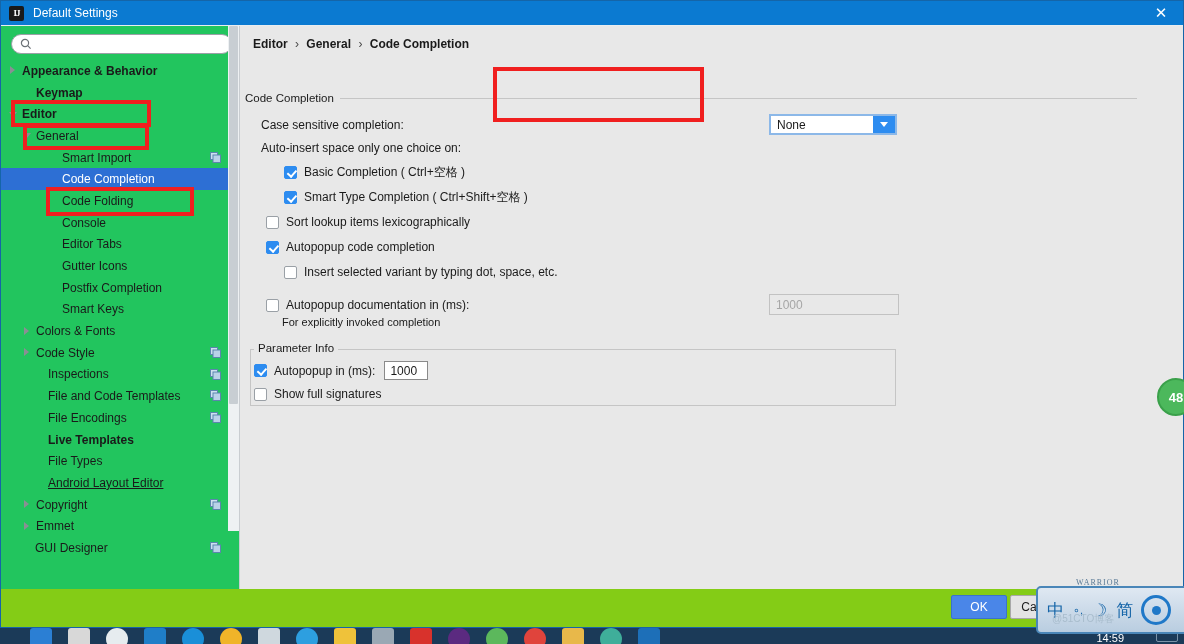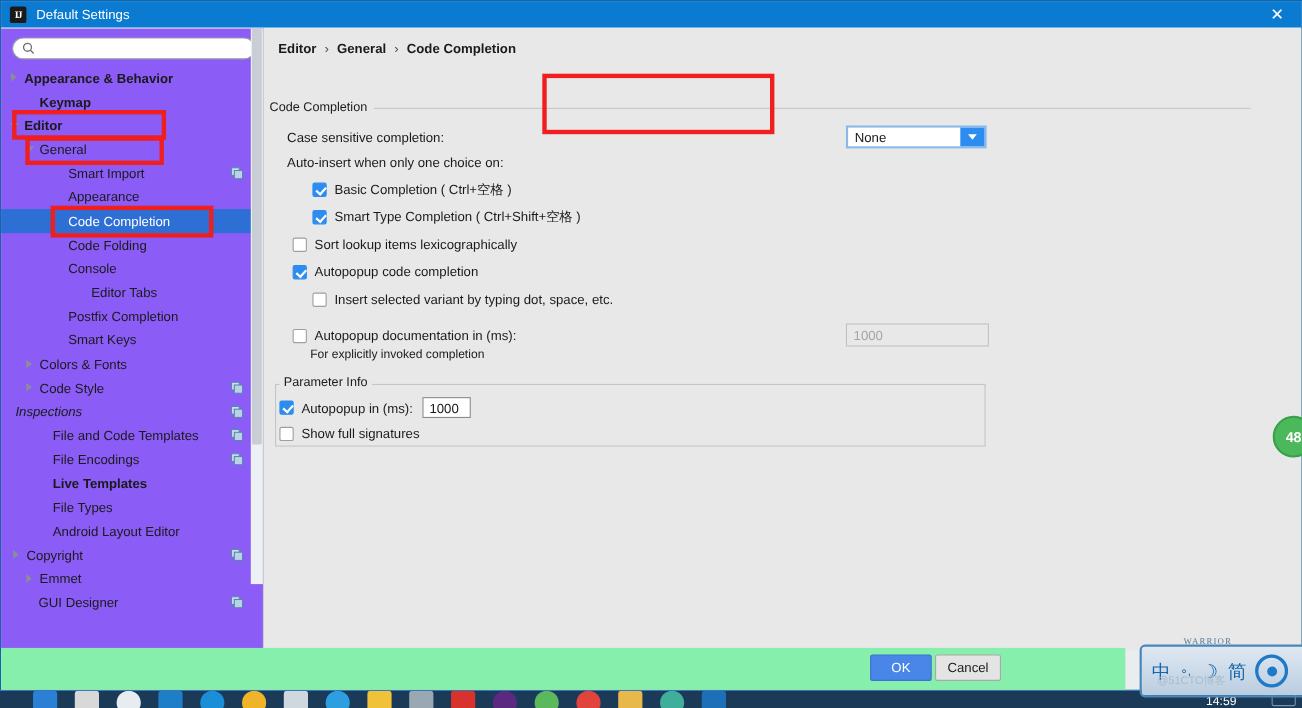--- a/index.html
+++ b/index.html
@@ -24,21 +24,21 @@
   #titlebar{height:24px;background:#0b7ad1;display:flex;align-items:center;position:relative;}
   #app-logo{width:15px;height:15px;margin-left:8px;background:#1a1a1a;border-radius:2px;
             color:#fff;font-size:9px;font-weight:bold;display:flex;align-items:center;justify-content:center;
             font-family:"Liberation Serif",serif;letter-spacing:-1px;}
   #title-text{color:#fff;font-size:12px;margin-left:9px;}
   #close-btn{position:absolute;right:0;top:0;width:44px;height:24px;color:#fff;font-size:15px;
              display:flex;align-items:center;justify-content:center;cursor:pointer;}
 
   
   #content{position:absolute;left:0;top:25px;width:1182px;height:565px;display:flex;}
-  #sidebar{width:239px;background:#8b5cf6;position:relative;border-right:1px solid #c9cdd1;box-sizing:border-box;}
+  #sidebar{width:239px;background:#22c55e;position:relative;border-right:1px solid #c9cdd1;box-sizing:border-box;}
   #searchwrap{padding:8px 7px 6px 10px;}
   #searchbox{height:20px;border:1px solid #9aa0a6;border-radius:11px;background:#fff;
              display:flex;align-items:center;padding:0 8px;box-sizing:border-box;}
   #searchbox svg{flex:0 0 auto;}
   #search-input{border:0;outline:none;background:transparent;font-size:12px;flex:1;margin-left:4px;
                 font-family:"Liberation Sans",sans-serif;}
   #tree{position:relative;height:505px;overflow:hidden;}
   .node{height:21.7px;display:flex;align-items:center;position:relative;cursor:pointer;
         font-size:12px;padding-right:8px;}
   .node .arrow{width:9px;height:9px;margin-right:4px;flex:0 0 auto;position:relative;}
@@ -77,21 +77,21 @@
   #doc-ms{position:absolute;left:529px;top:268px;width:130px;height:21px;border:1px solid #c2c2c2;
           background:#e8e8e8;color:#a6a6a6;font-size:12px;box-sizing:border-box;
           display:flex;align-items:center;padding-left:6px;}
   
   #pi-group{position:absolute;left:10px;top:323px;width:646px;height:57px;border:1px solid #c5c5c5;box-sizing:border-box;}
   #pi-label{position:absolute;left:14px;top:316px;font-size:11.5px;background:#e8e8e8;padding:0 4px;}
   #pi-ms{width:44px;height:19px;border:1px solid #8a8a8a;background:#fff;font-size:12px;
          display:flex;align-items:center;padding-left:5px;box-sizing:border-box;margin-left:9px;}
 
   
-  #footer{position:absolute;left:0;bottom:0;width:1022px;height:38px;background:#86efac;}
+  #footer{position:absolute;left:0;bottom:0;width:1182px;height:38px;background:#84cc16;}
   .btn{position:absolute;top:6px;height:24px;border-radius:2px;font-size:12px;
        display:flex;align-items:center;justify-content:center;cursor:pointer;box-sizing:border-box;}
   #btn-ok{right:176px;width:56px;background:#4a86e8;color:#fff;border:1px solid #3a72cc;}
   #btn-cancel{right:113px;width:60px;background:#e4e4e4;color:#1a1a1a;border:1px solid #a8a8a8;}
 
   
   .anno{position:absolute;border:4px solid #f01f1f;box-sizing:border-box;pointer-events:none;z-index:30;}
 
   
   #badge48{position:absolute;right:-11px;top:378px;width:34px;height:34px;border-radius:50%;
@@ -175,61 +175,61 @@
             <span class="lbl">General</span>
           </div>
           <div class="node" style="padding-left: 48px;">
             <span class="arrow"></span>
             <span class="lbl">Smart Import</span>
             <span class="copy-ic"><svg width="11" height="11" viewBox="0 0 11 11">
                 <rect x="0.5" y="0.5" width="7" height="7" fill="#cfe0f0" stroke="#5b86ad"></rect>
                 <rect x="3" y="3" width="7.5" height="7.5" fill="#b9d2e8" stroke="#5b86ad"></rect>
               </svg></span>
           </div>
-          <div class="node" style="padding-left: 48px;">
-            <span class="arrow"></span>
-            <span class="lbl">Appearance</span>
-          </div>
           <div class="node sel" style="padding-left: 48px;">
             <span class="arrow"></span>
             <span class="lbl">Code Completion</span>
           </div>
           <div class="node" style="padding-left: 48px;">
             <span class="arrow"></span>
             <span class="lbl">Code Folding</span>
           </div>
           <div class="node" style="padding-left: 48px;">
             <span class="arrow"></span>
             <span class="lbl">Console</span>
           </div>
-          <div class="node" style="padding-left: 48px; margin-left: 21px;">
+          <div class="node" style="padding-left: 48px;">
             <span class="arrow"></span>
             <span class="lbl">Editor Tabs</span>
           </div>
           <div class="node" style="padding-left: 48px;">
             <span class="arrow"></span>
+            <span class="lbl">Gutter Icons</span>
+          </div>
+          <div class="node" style="padding-left: 48px;">
+            <span class="arrow"></span>
             <span class="lbl">Postfix Completion</span>
           </div>
           <div class="node" style="padding-left: 48px;">
             <span class="arrow"></span>
             <span class="lbl">Smart Keys</span>
           </div>
           <div class="node" style="padding-left: 22px;">
             <span class="arrow collapsed"></span>
             <span class="lbl">Colors &amp; Fonts</span>
           </div>
           <div class="node" style="padding-left: 22px; text-align: center;">
             <span class="arrow collapsed"></span>
             <span class="lbl">Code Style</span>
             <span class="copy-ic"><svg width="11" height="11" viewBox="0 0 11 11">
                 <rect x="0.5" y="0.5" width="7" height="7" fill="#cfe0f0" stroke="#5b86ad"></rect>
                 <rect x="3" y="3" width="7.5" height="7.5" fill="#b9d2e8" stroke="#5b86ad"></rect>
               </svg></span>
           </div>
-          <div class="node" style=" font-style: italic;">
+          <div class="node" style="padding-left: 34px;">
             <span class="arrow"></span>
             <span class="lbl">Inspections</span>
             <span class="copy-ic"><svg width="11" height="11" viewBox="0 0 11 11">
                 <rect x="0.5" y="0.5" width="7" height="7" fill="#cfe0f0" stroke="#5b86ad"></rect>
                 <rect x="3" y="3" width="7.5" height="7.5" fill="#b9d2e8" stroke="#5b86ad"></rect>
               </svg></span>
           </div>
           <div class="node" style="padding-left: 34px;">
             <span class="arrow"></span>
             <span class="lbl">File and Code Templates</span>
@@ -247,25 +247,25 @@
               </svg></span>
           </div>
           <div class="node" style="padding-left: 34px; font-weight: bold;">
             <span class="arrow"></span>
             <span class="lbl">Live Templates</span>
           </div>
           <div class="node" style="padding-left: 34px;">
             <span class="arrow"></span>
             <span class="lbl">File Types</span>
           </div>
-          <div class="node" style="padding-left: 34px;">
+          <div class="node" style="padding-left: 34px; text-decoration: underline;">
             <span class="arrow"></span>
             <span class="lbl">Android Layout Editor</span>
           </div>
-          <div class="node" style="padding-left: 10px;">
+          <div class="node" style="padding-left: 22px;">
             <span class="arrow collapsed"></span>
             <span class="lbl">Copyright</span>
             <span class="copy-ic"><svg width="11" height="11" viewBox="0 0 11 11">
                 <rect x="0.5" y="0.5" width="7" height="7" fill="#cfe0f0" stroke="#5b86ad"></rect>
                 <rect x="3" y="3" width="7.5" height="7.5" fill="#b9d2e8" stroke="#5b86ad"></rect>
               </svg></span>
           </div>
           <div class="node" style="padding-left: 22px;">
             <span class="arrow collapsed"></span>
             <span class="lbl">Emmet</span>
@@ -299,21 +299,21 @@
       <div class="row" style="left:21px;top:92px;">
         <span>Case sensitive completion:</span>
       </div>
 
       <div id="dd">
         <span id="dd-val">None</span>
         <span id="dd-arrow"></span>
       </div>
 
       <div class="row" style="left:21px;top:115px;">
-        <span>Auto-insert when only one choice on:</span>
+        <span>Auto-insert space only one choice on:</span>
       </div>
 
       <div class="row" style="left:44px;top:138px;">
         <span class="cb on"></span>
         <span>Basic Completion ( Ctrl+空格 )</span>
       </div>
 
       <div class="row" style="left:44px;top:163px;">
         <span class="cb on"></span>
         <span>Smart Type Completion ( Ctrl+Shift+空格 )</span>

